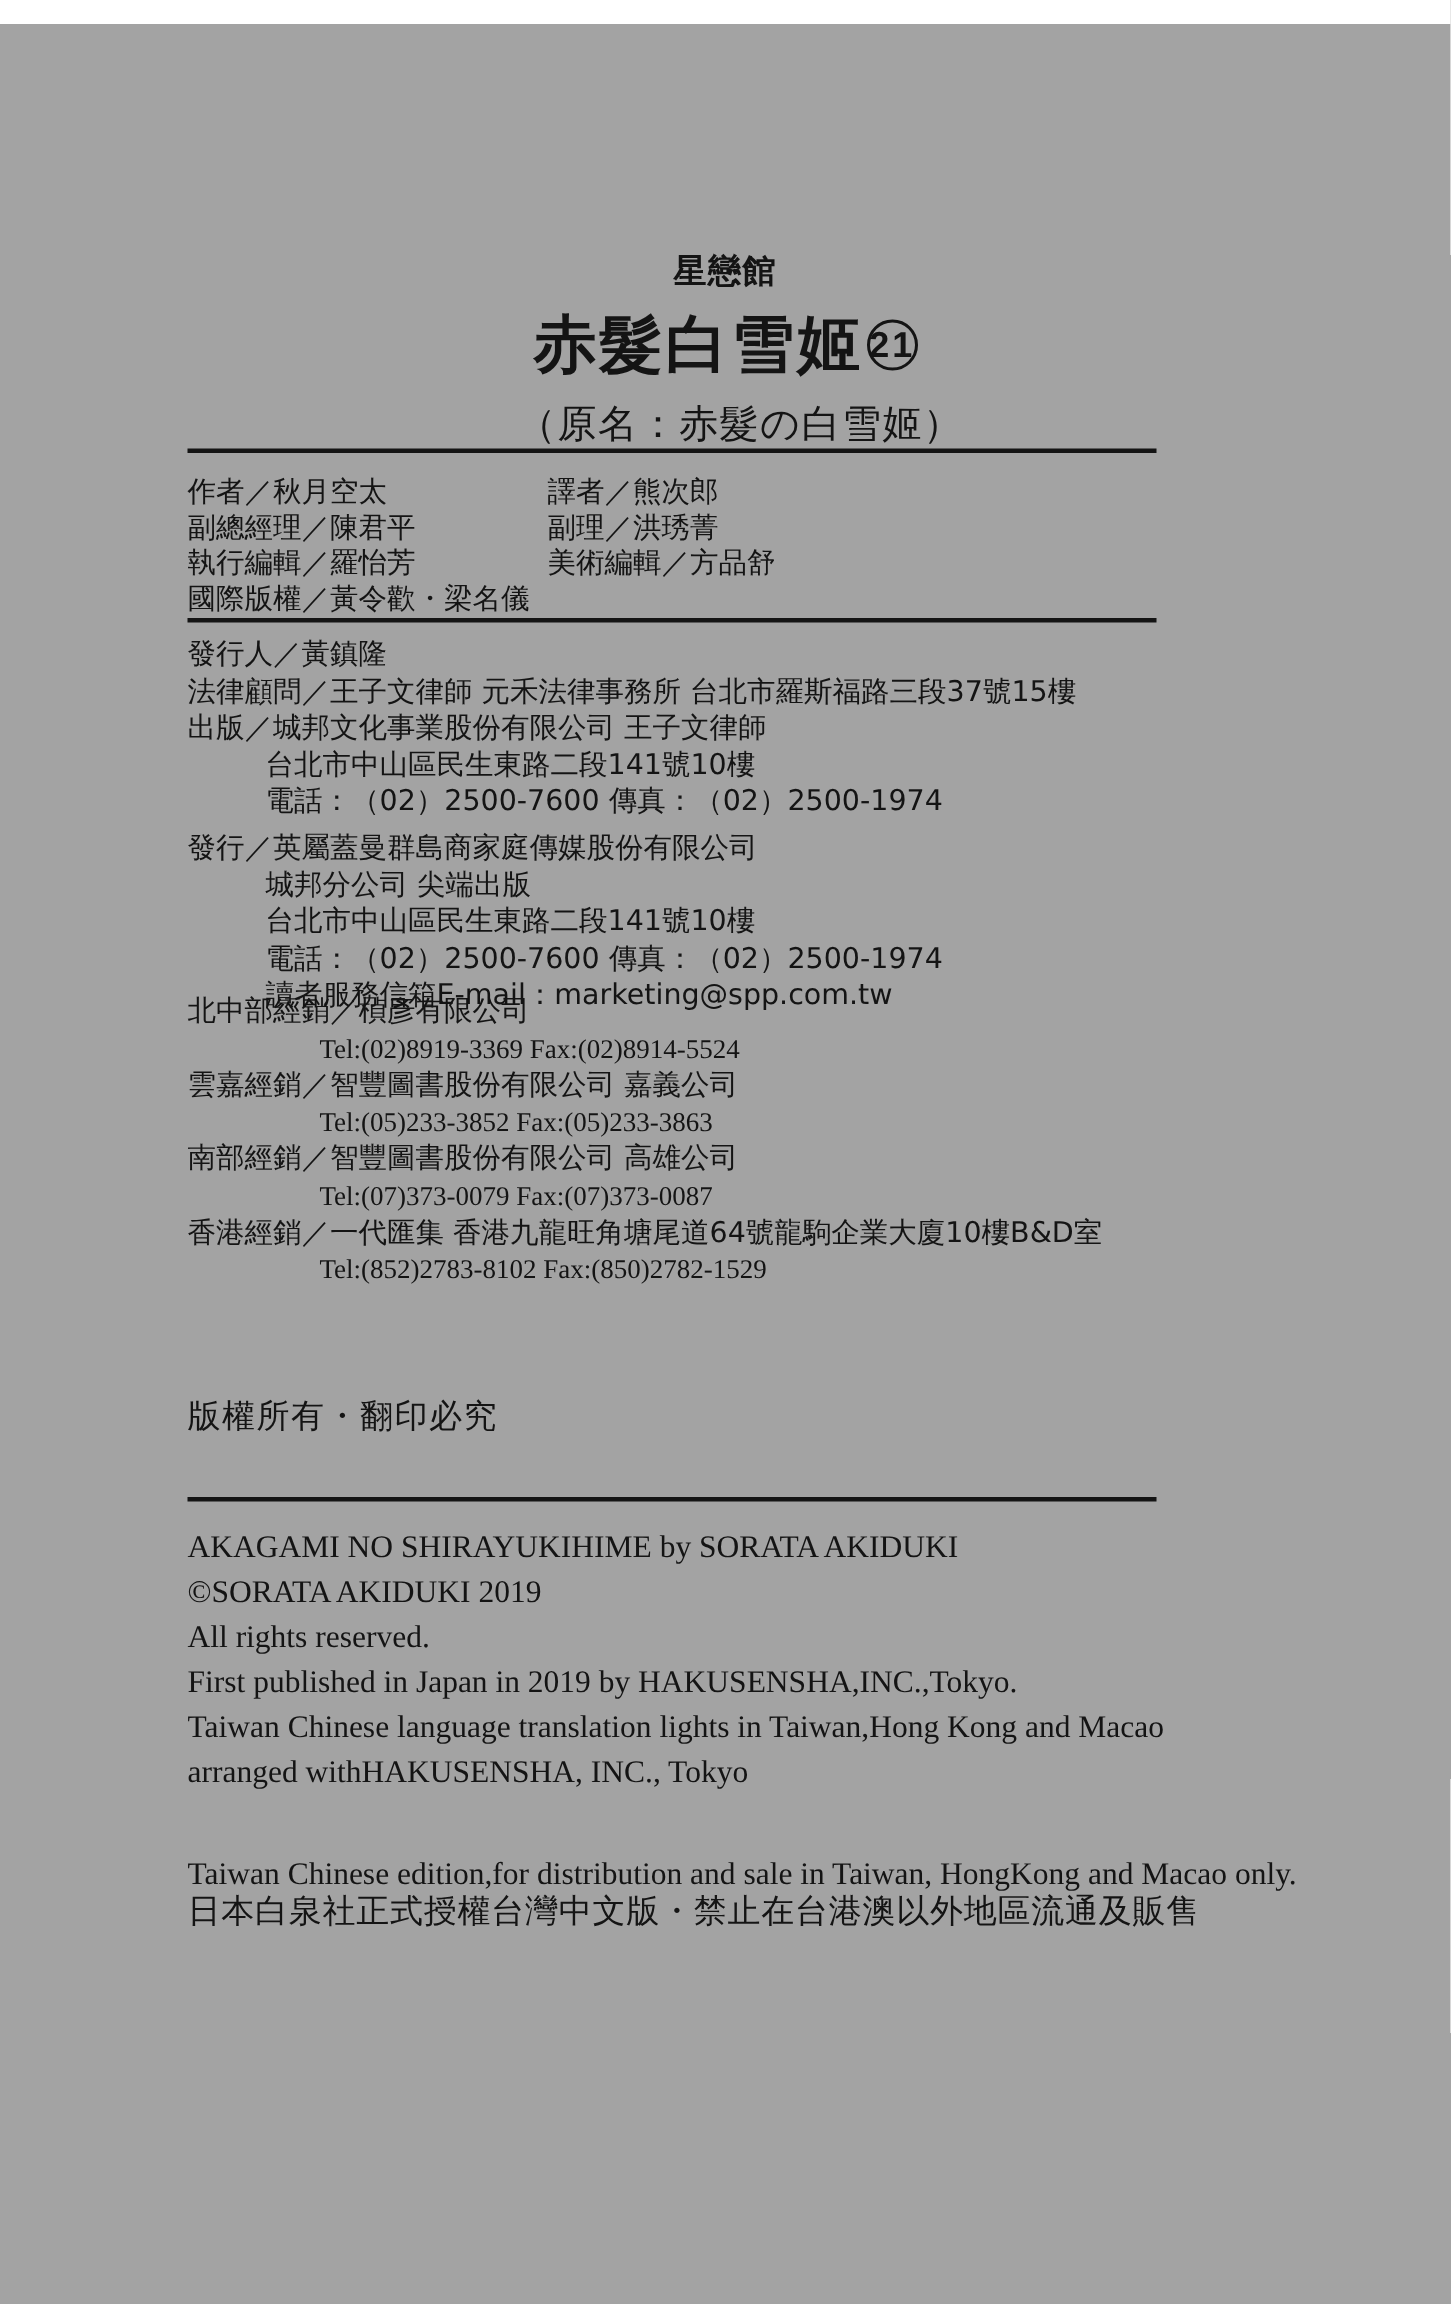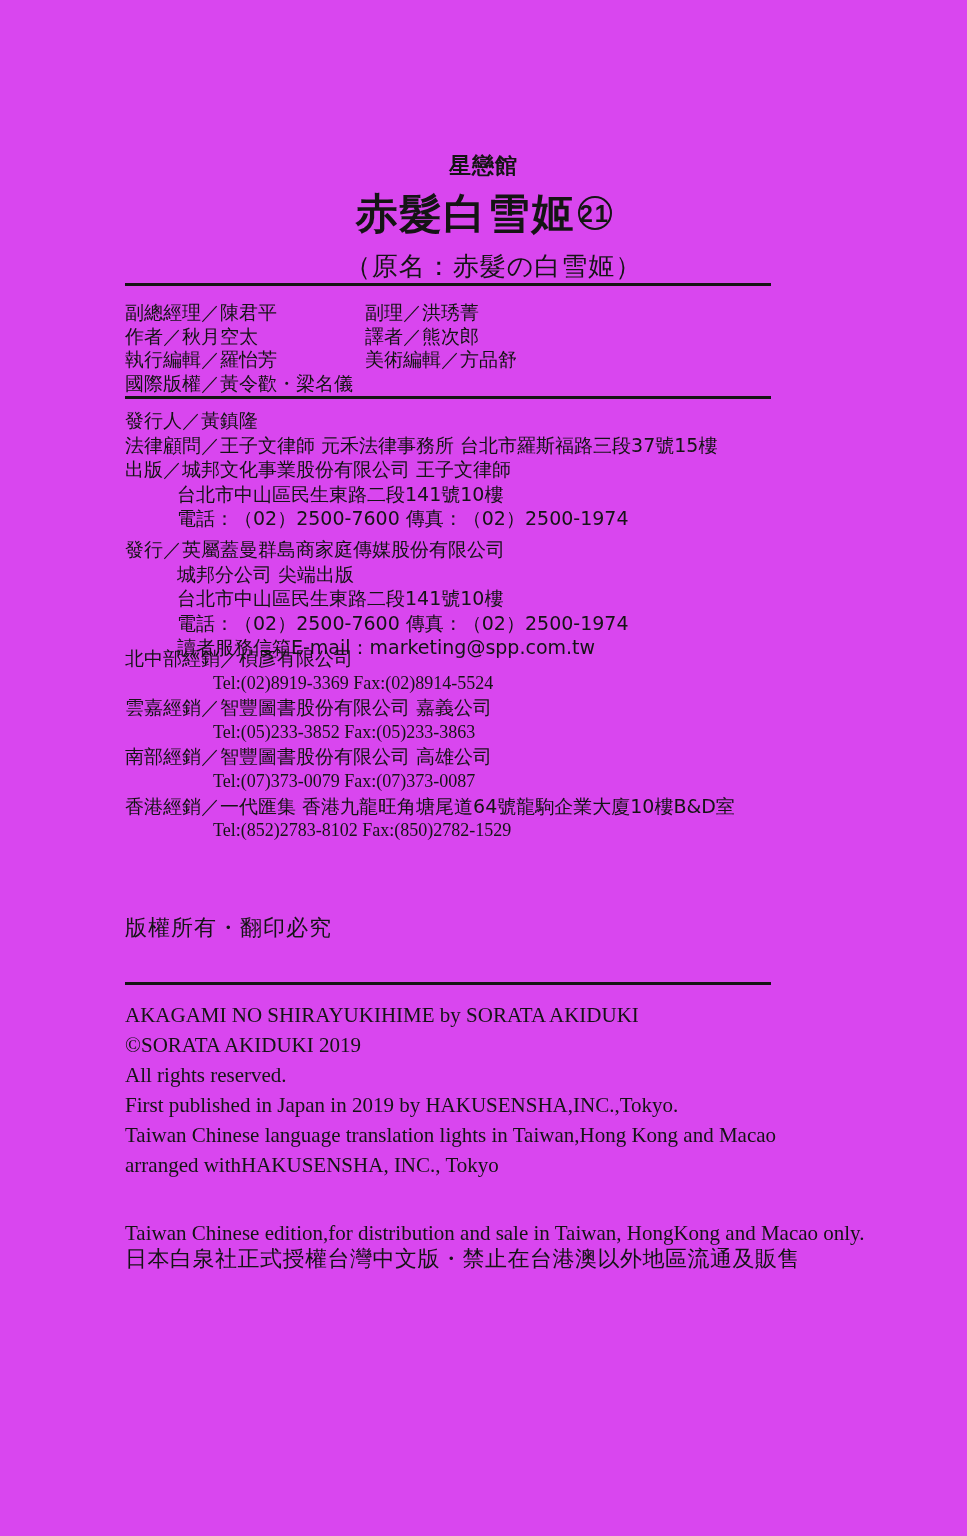--- a/index.html
+++ b/index.html
@@ -11,21 +11,22 @@
     width: 967px;
     height: 1536px;
     position: relative;
     font-family: "Liberation Serif", "DejaVu Serif", serif;
     color: #141414;
     -webkit-font-smoothing: antialiased;
   }
   .page {
     position: absolute;
     inset: 0;
-    background: #d946ef;
+    background: #a3a3a3;
+    margin-top: 16px;
   }
 
   
   .title-block {
     position: absolute;
     top: 152px;
     left: 0;
     width: 967px;
     text-align: center;
   }
@@ -167,26 +168,26 @@
     </div>
     <div class="orig-title">（原名：赤髮の白雪姬）</div>
   </div>
 
   <div class="rule r1"></div>
   <div class="rule r2"></div>
   <div class="rule r3"></div>
 
   <div class="staff">
     <div class="staff-row">
+      <div class="staff-col-a">作者／秋月空太</div>
+      <div class="staff-col-b">譯者／熊次郎</div>
+    </div>
+    <div class="staff-row">
       <div class="staff-col-a">副總經理／陳君平</div>
       <div class="staff-col-b">副理／洪琇菁</div>
-    </div>
-    <div class="staff-row">
-      <div class="staff-col-a">作者／秋月空太</div>
-      <div class="staff-col-b">譯者／熊次郎</div>
     </div>
     <div class="staff-row">
       <div class="staff-col-a">執行編輯／羅怡芳</div>
       <div class="staff-col-b">美術編輯／方品舒</div>
     </div>
     <div class="staff-row">
       <div class="staff-col-a">國際版權／黃令歡・梁名儀</div>
       <div class="staff-col-b"></div>
     </div>
   </div>

